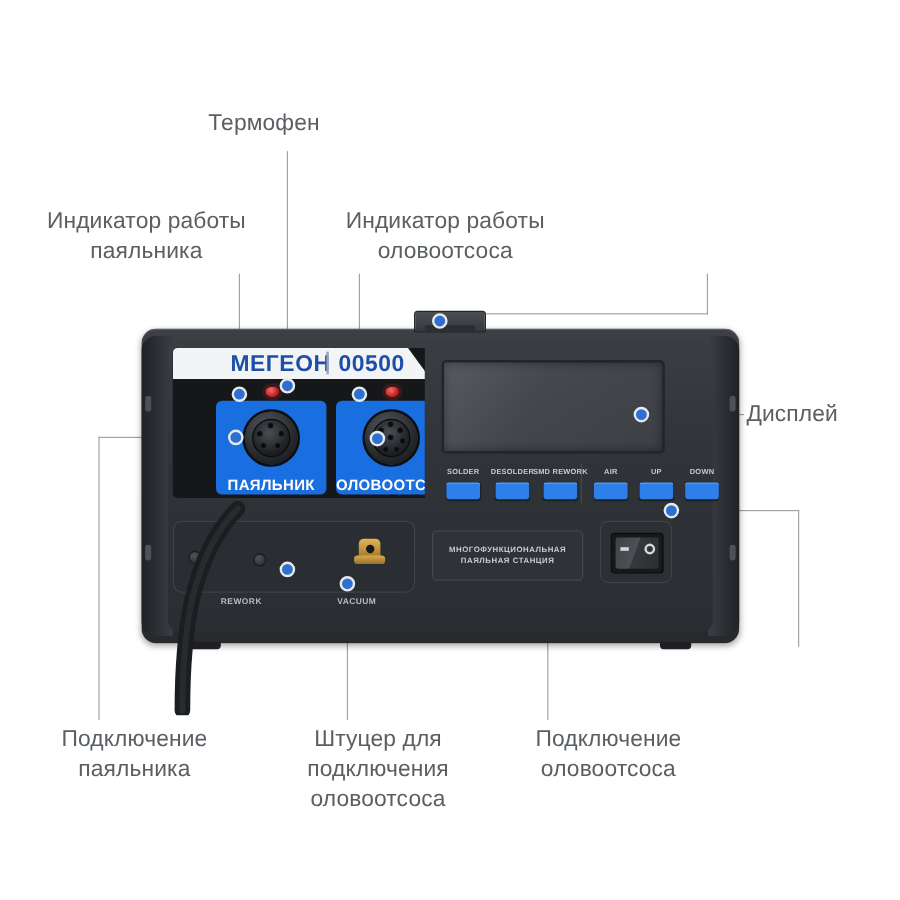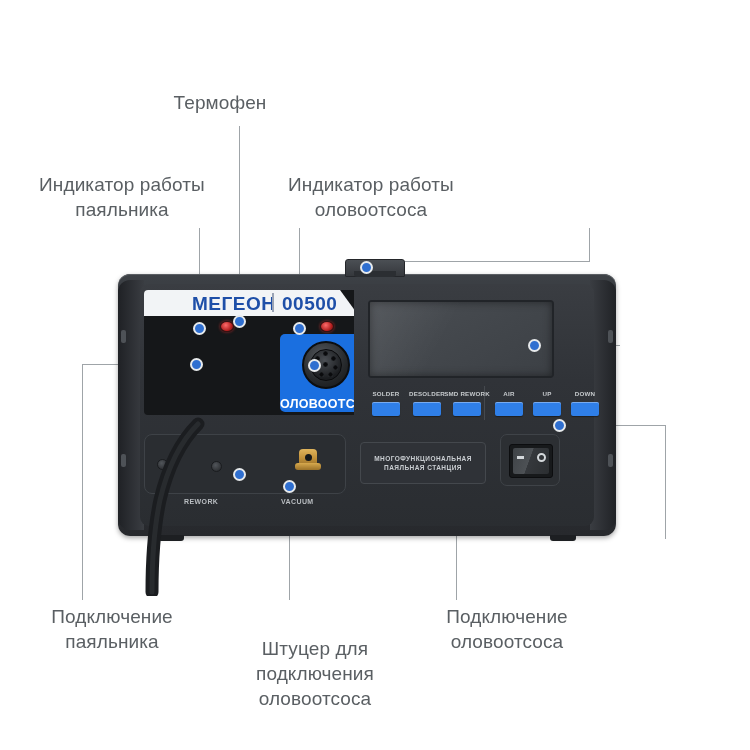--- a/index.html
+++ b/index.html
@@ -243,26 +243,27 @@
 
   <div class="callout" style="left:130px;top:74px;width:180px;">Термофен</div>
 
   <div class="callout" style="left:8px;top:156px;width:228px;">Индикатор работы
 паяльника</div>
 
   <div class="callout" style="left:262px;top:156px;width:218px;">Индикатор работы
 оловоотсоса</div>
 
 
+  <div class="callout" style="left:622px;top:317px;width:128px;text-align:left;">Дисплей</div>
 
 
   <div class="callout" style="left:8px;top:588px;width:208px;">Подключение
 паяльника</div>
 
-  <div class="callout" style="left:222px;top:588px;width:186px;margin-top:32px;">Штуцер для
+  <div class="callout" style="left:222px;top:588px;width:186px;">Штуцер для
 подключения
 оловоотсоса</div>
 
   <div class="callout" style="left:412px;top:588px;width:190px;">Подключение
 оловоотсоса</div>
 
   <div class="leader v" style="left:239px;top:110px;height:348px;"></div>
 
   <div class="leader v" style="left:199px;top:212px;height:100px;"></div>
 
@@ -300,20 +301,32 @@
 
     <div class="panel-left">
       <div class="logo-strip"></div>
       <div class="logo-text">МЕГЕОН</div>
       <div class="logo-divider"></div>
       <div class="logo-model">00500</div>
 
       <div class="led" style="left:76px;top:31px;"></div>
       <div class="led" style="left:176px;top:31px;"></div>
 
+      <div class="port-block" style="left:36px;top:44px;">
+        <div class="din">
+          <div class="din-inner">
+            <div class="pin" style="left:12px;top:2px;"></div>
+            <div class="pin" style="left:3px;top:9px;"></div>
+            <div class="pin" style="left:21px;top:9px;"></div>
+            <div class="pin" style="left:6px;top:19px;"></div>
+            <div class="pin" style="left:18px;top:19px;"></div>
+          </div>
+        </div>
+        <div class="port-label">ПАЯЛЬНИК</div>
+      </div>
 
       <div class="port-block" style="left:136px;top:44px;">
         <div class="din">
           <div class="din-inner">
             <div class="pin" style="left:12px;top:1px;"></div>
             <div class="pin" style="left:4px;top:6px;"></div>
             <div class="pin" style="left:20px;top:6px;"></div>
             <div class="pin" style="left:2px;top:15px;"></div>
             <div class="pin" style="left:22px;top:15px;"></div>
             <div class="pin" style="left:8px;top:22px;"></div>

